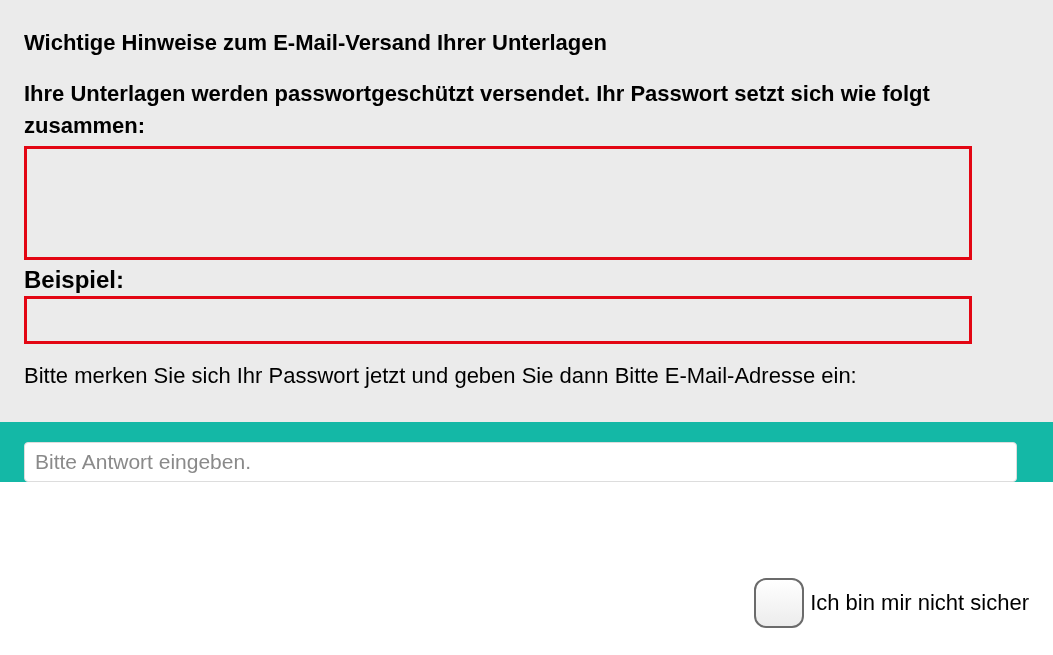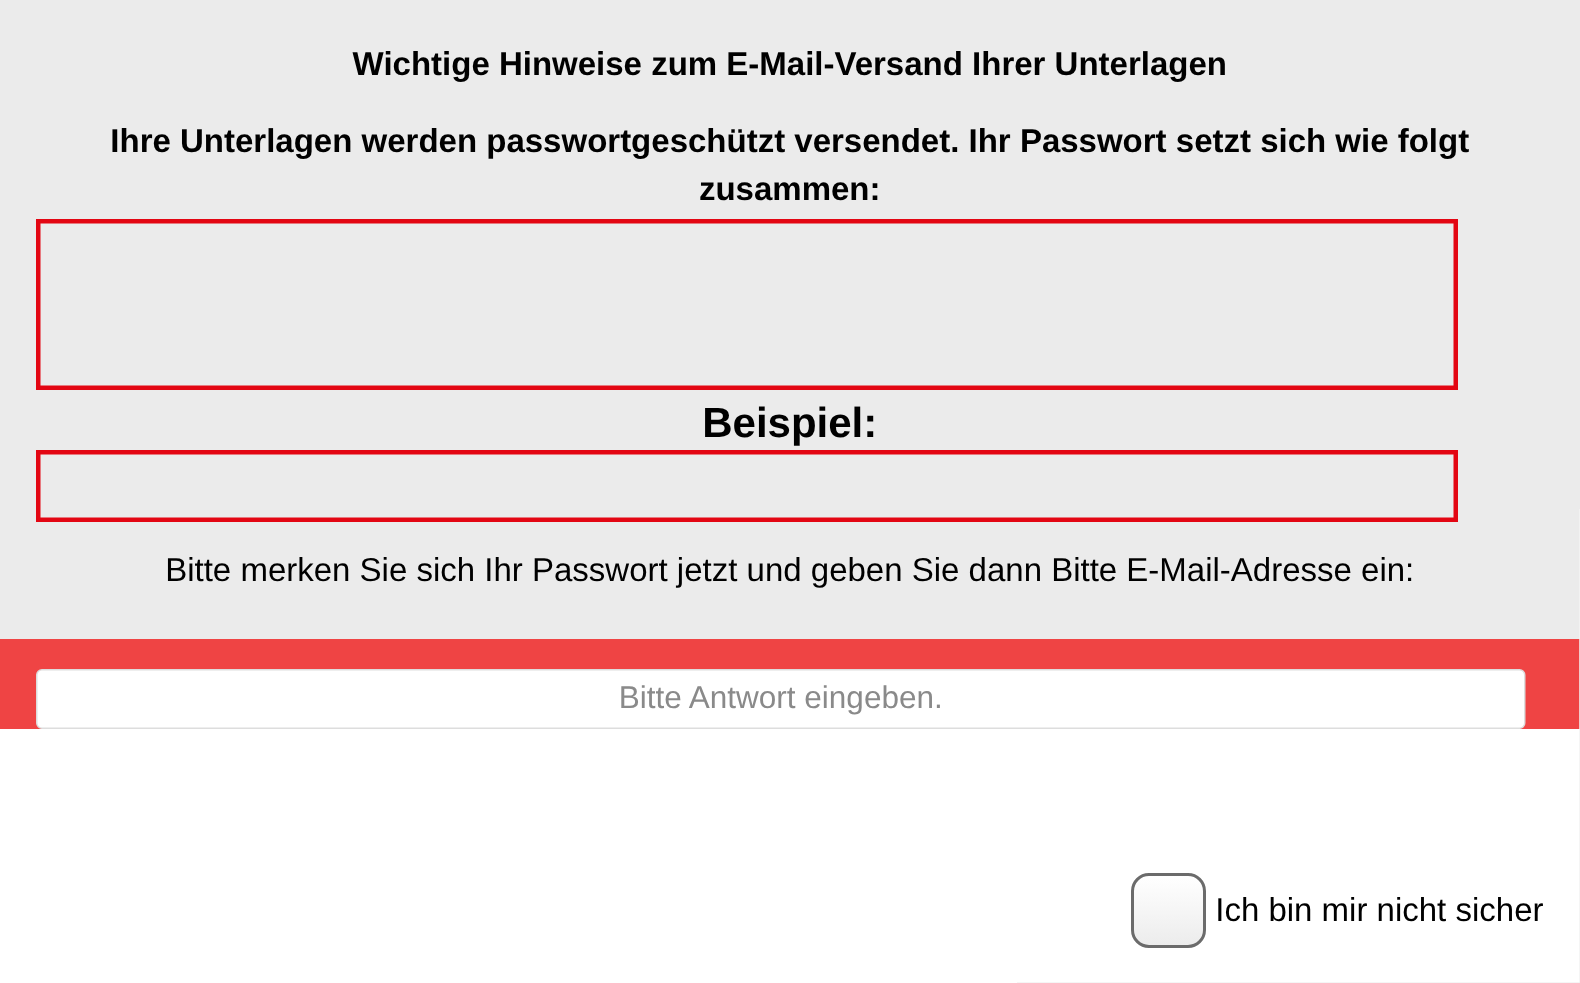--- a/index.html
+++ b/index.html
@@ -1,19 +1,18 @@
 <!DOCTYPE html>
 <html><head>
   <meta charset="utf-8">
   <style>
     * {
       box-sizing: border-box;
       margin: 0;
       padding: 0;
-      text-align: center;
     }
     body {
       font-family: Arial, Helvetica, sans-serif;
       background: #ffffff;
       width: 1053px;
       height: 655px;
       overflow: hidden;
     }
     .info-panel {
       background: #ebebeb;
@@ -35,40 +34,40 @@
     }
     .red-box-large {
       border: 3px solid #e30613;
       height: 114px;
       width: 948px;
       margin-top: 2px;
       margin-bottom: 6px;
     }
     .example-label {
       font-weight: bold;
-      font-size: 28px;
+      font-size: 24px;
       color: #000;
       margin-bottom: 2px;
     }
     .red-box-small {
       border: 3px solid #e30613;
       height: 48px;
       width: 948px;
       margin-bottom: 10px;
     }
     .instruction-text {
       font-size: 22px;
       color: #000;
       line-height: 1.45;
       padding-top: 6px;
       padding-bottom: 6px;
     }
     .input-section {
       padding: 20px 36px 0 24px;
-      background: #ef4444;
+      background: #14b8a6;
     }
     .answer-input {
       width: 100%;
       height: 40px;
       border: 1px solid #ddd;
       border-radius: 4px;
       padding: 0 10px;
       font-size: 21px;
       color: #333;
       background: #ffffff;

